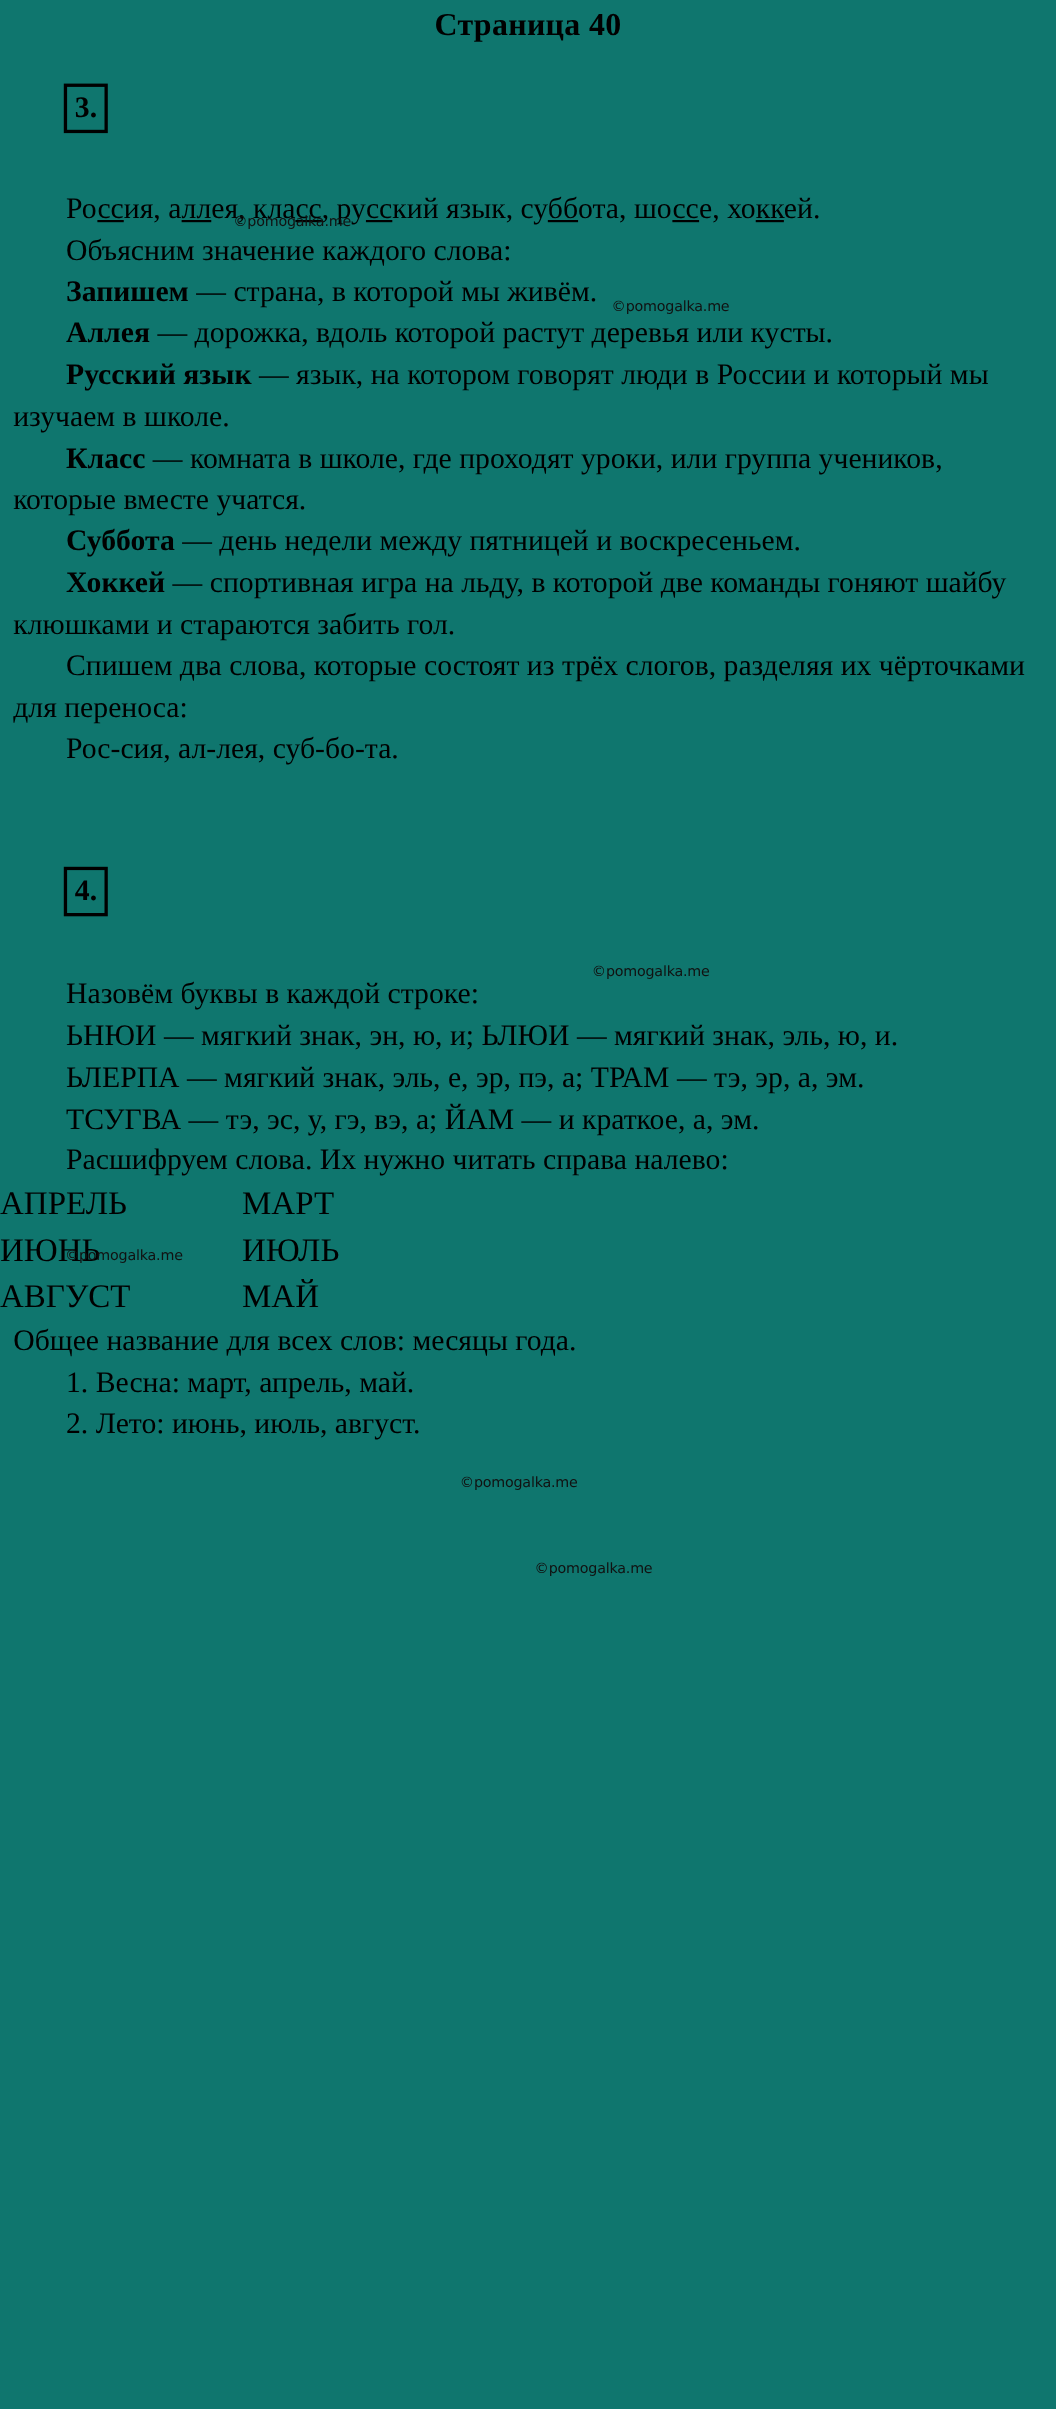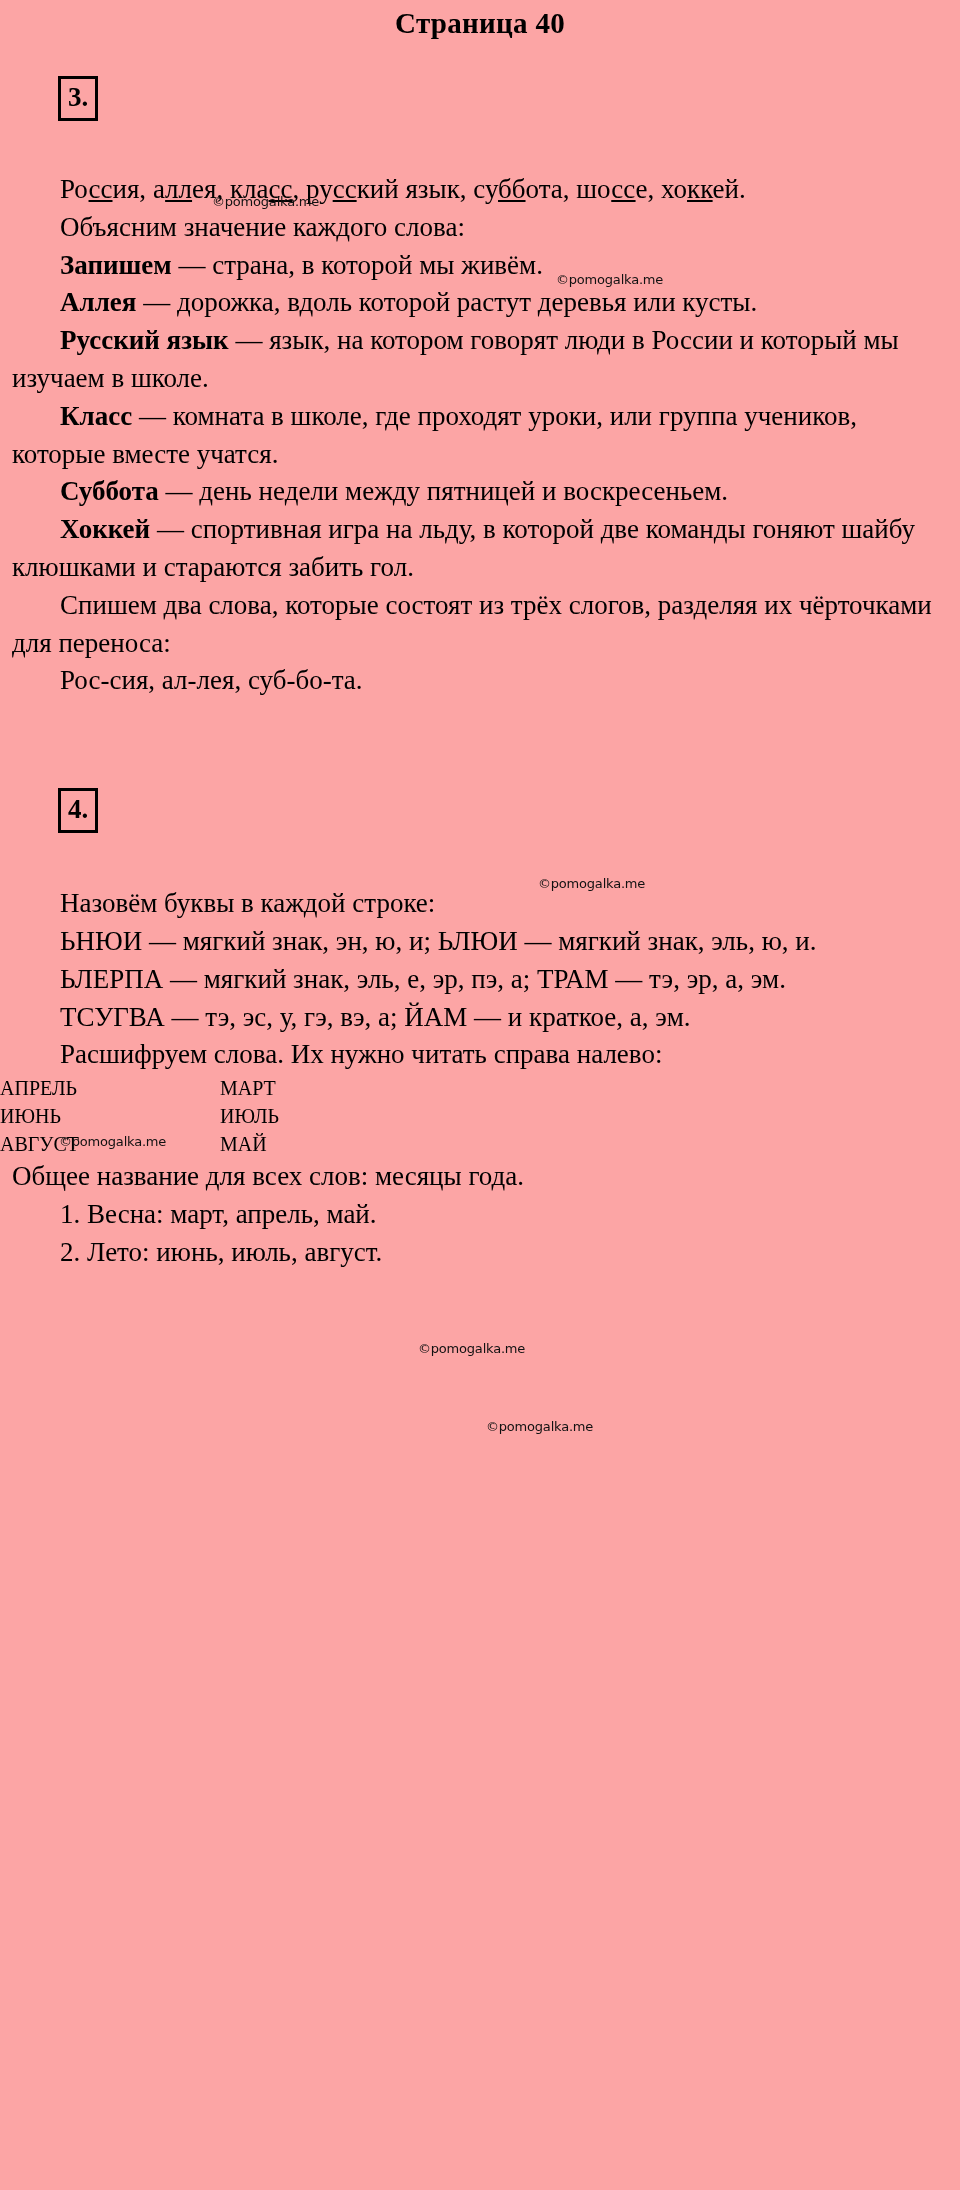--- a/index.html
+++ b/index.html
@@ -4,21 +4,21 @@
 <style>
   html, body {
     margin: 0;
     padding: 0;
     background: #ffffff;
   }
   .page {
     position: relative;
     width: 960px;
     height: 2190px;
-    background: #fca5a5;
+    background: #0f766e;
     font-family: "Liberation Serif", "DejaVu Serif", serif;
     color: #000000;
     overflow: hidden;
   }
 
   
   .page-title {
     text-align: center;
     font-size: 29px;
     font-weight: bold;
@@ -67,21 +67,21 @@
     letter-spacing: -0.2px;
   }
 
   
   .word-table {
     margin: 0;
     padding-left: 60px;
     border-collapse: collapse;
   }
   .word-table td {
-    font-size: 20px;
+    font-size: 30px;
     line-height: 1.40;
     padding: 0;
     vertical-align: top;
   }
   .word-table td.col-a { width: 220px; }
   .word-table td.col-b { width: 220px; }
   .spacer-md { height: 30px; }
 </style>
 </head>
 <body>

